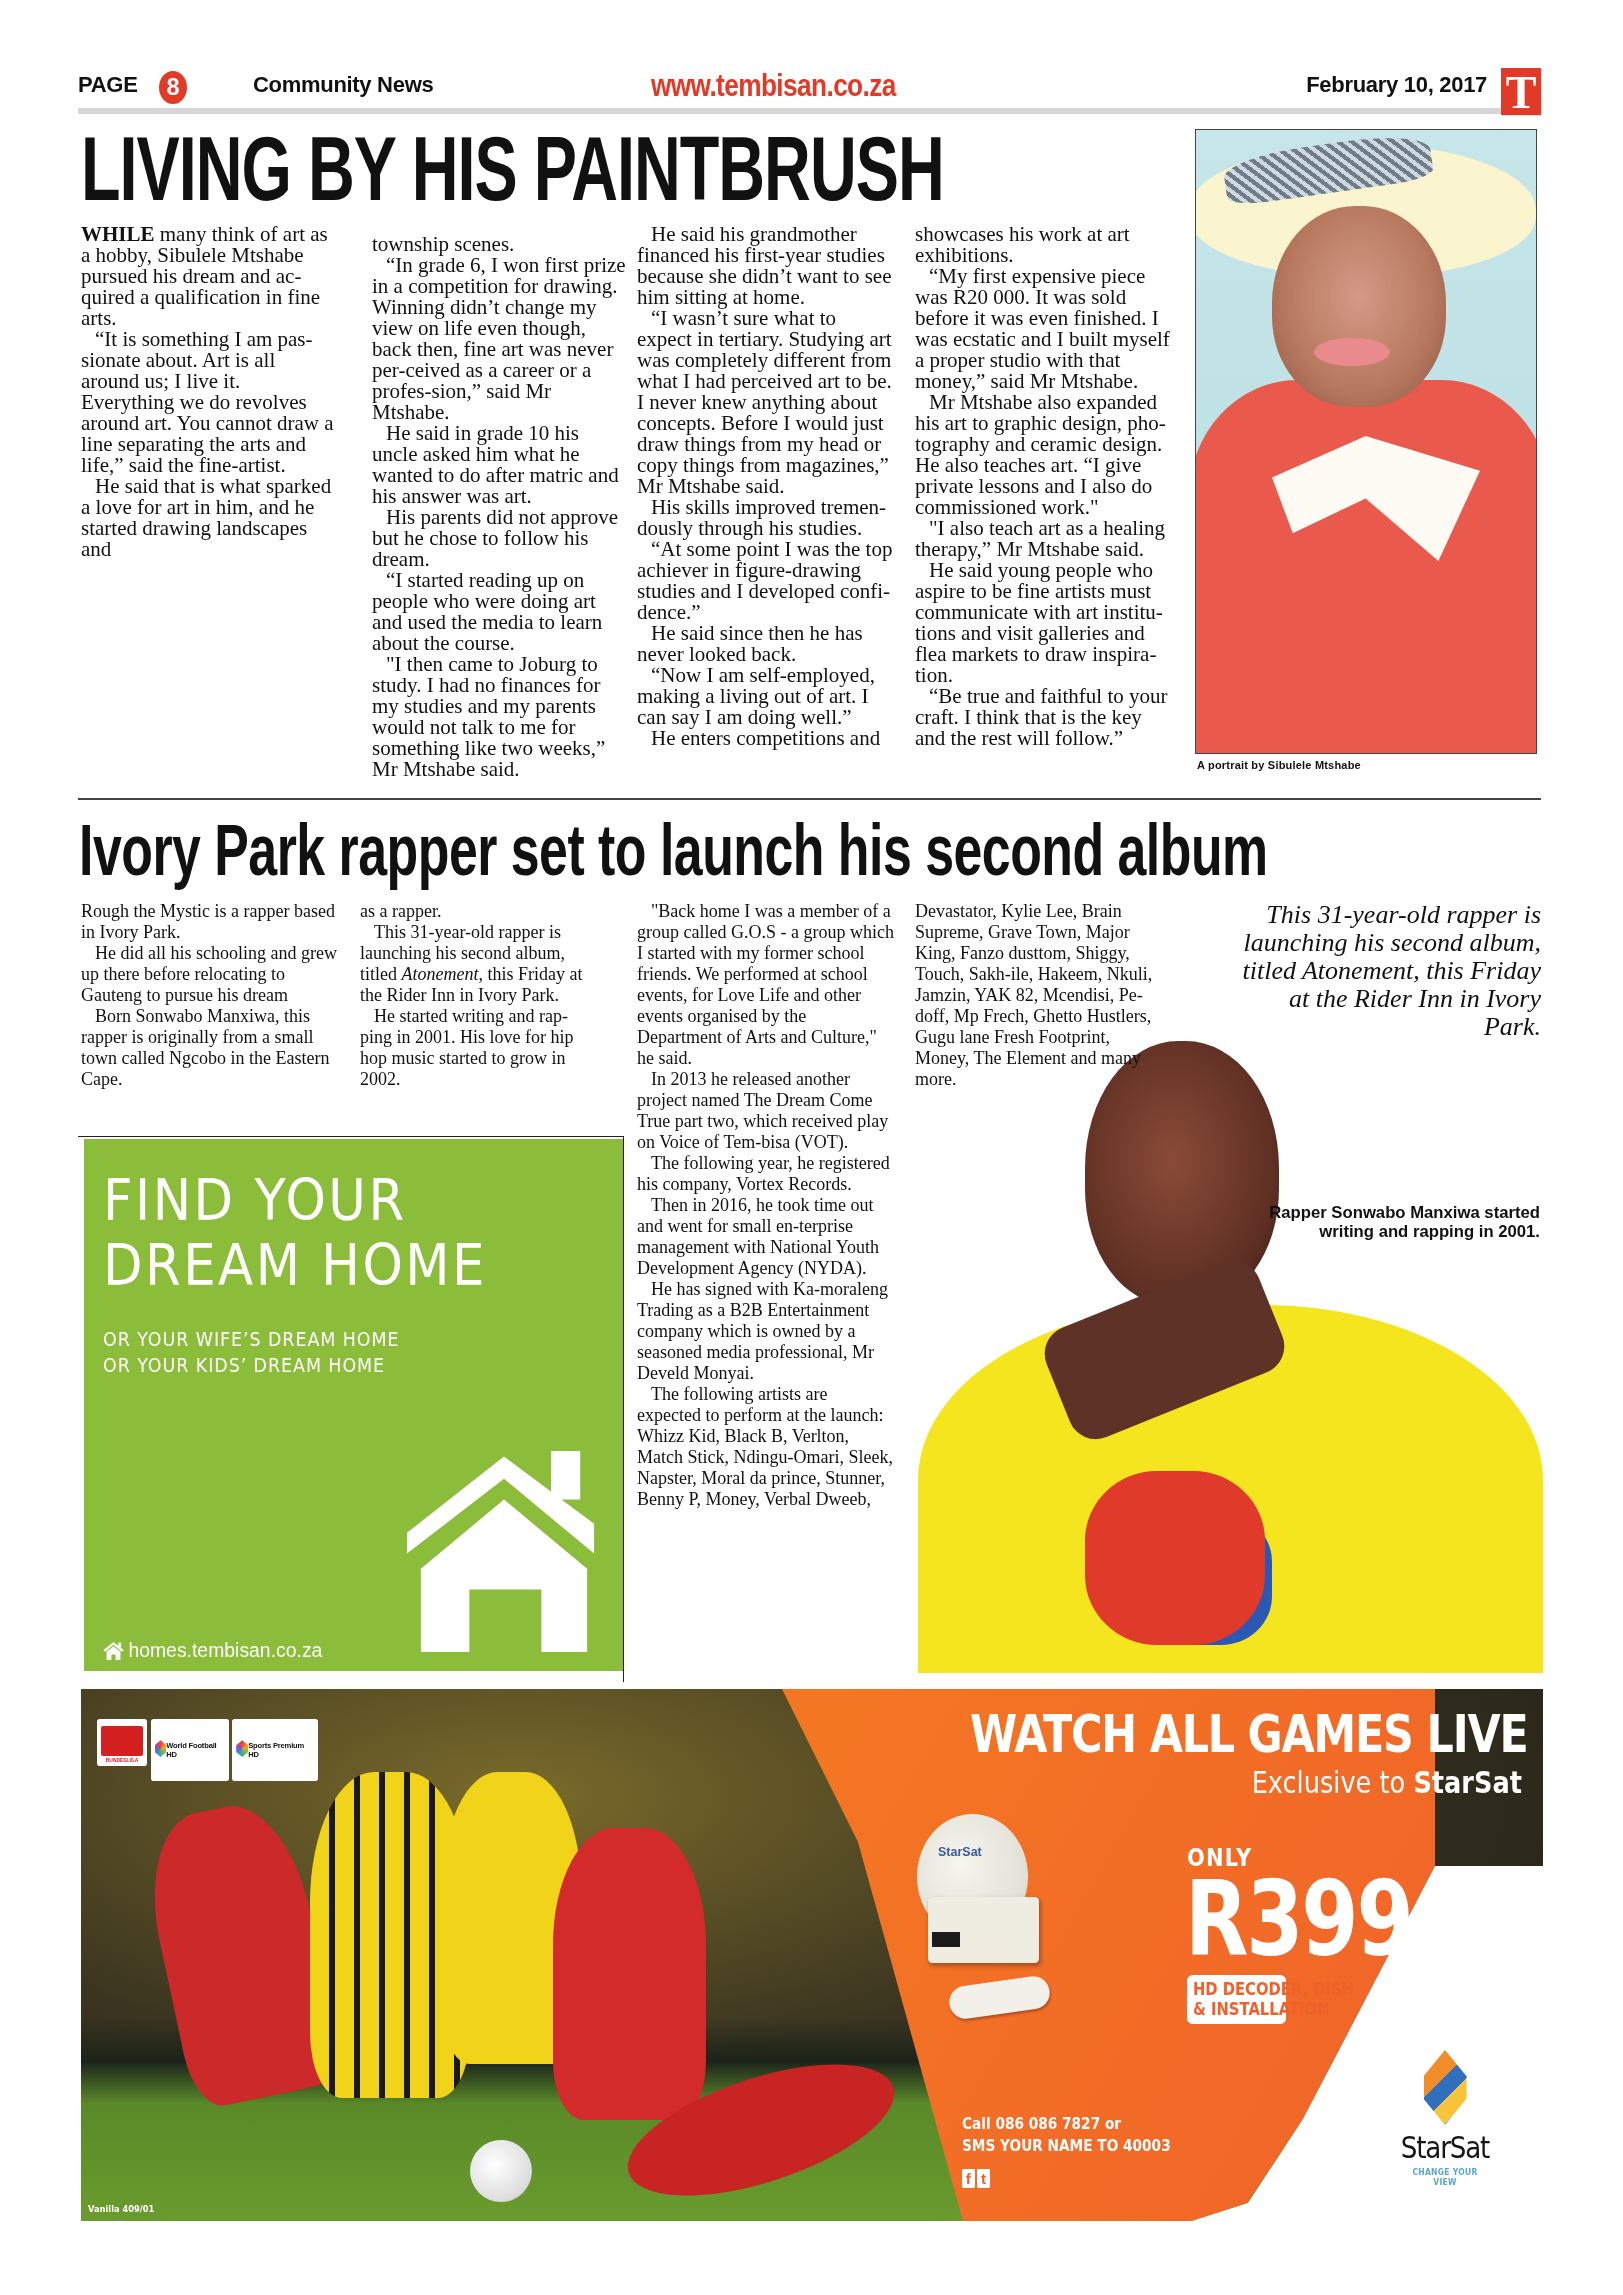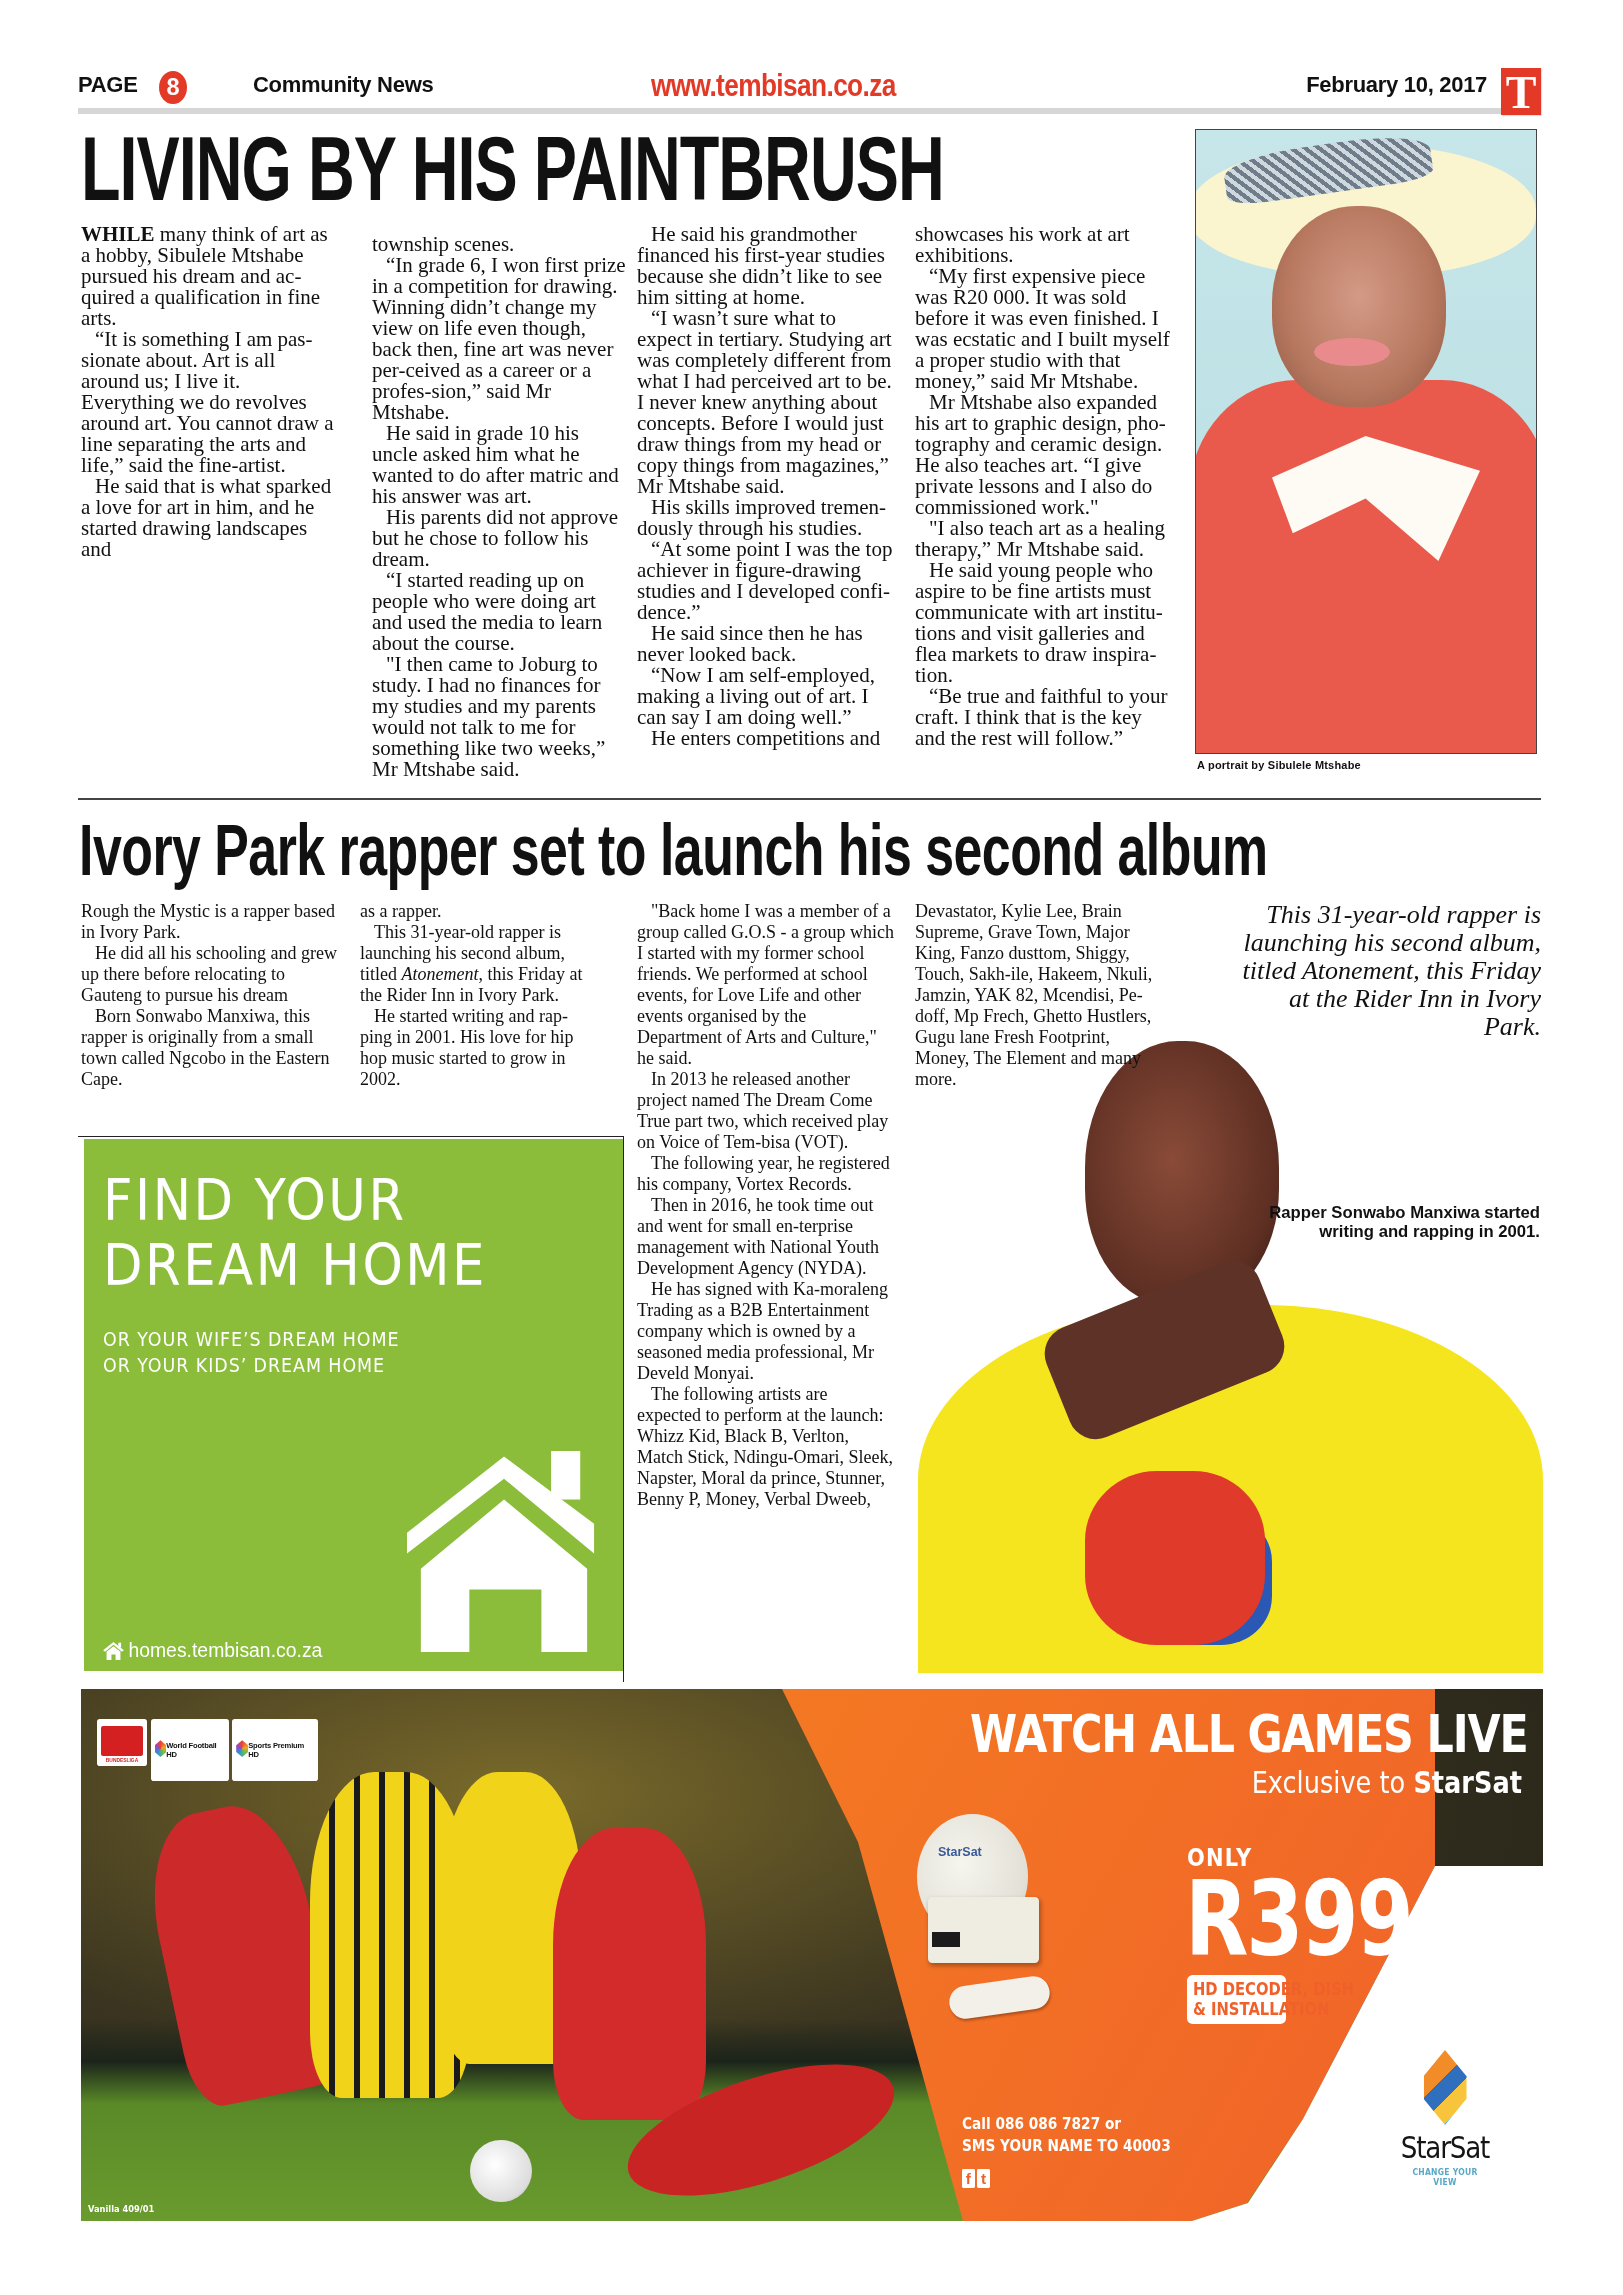--- a/index.html
+++ b/index.html
@@ -152,21 +152,21 @@
 </div>
 <div class="col a1c2">
   <p class="cont">township scenes.</p>
   <p>“In grade 6, I won first prize in a competition for drawing. Winning didn’t change my view on life even though, back then, fine art was never per-ceived as a career or a profes-sion,” said Mr Mtshabe.</p>
   <p>He said in grade 10 his uncle asked him what he wanted to do after matric and his answer was art.</p>
   <p>His parents did not approve but he chose to follow his dream.</p>
   <p>“I started reading up on people who were doing art and used the media to learn about the course.</p>
   <p>"I then came to Joburg to study. I had no finances for my studies and my parents would not talk to me for something like two weeks,” Mr Mtshabe said.</p>
 </div>
 <div class="col a1c3">
-  <p>He said his grandmother financed his first-year studies because she didn’t like to see him sitting at home.</p>
+  <p>He said his grandmother financed his first-year studies because she didn’t want to see him sitting at home.</p>
   <p>“I wasn’t sure what to expect in tertiary. Studying art was completely different from what I had perceived art to be. I never knew anything about concepts. Before I would just draw things from my head or copy things from magazines,” Mr Mtshabe said.</p>
   <p>His skills improved tremen-dously through his studies.</p>
   <p>“At some point I was the top achiever in figure-drawing studies and I developed confi-dence.”</p>
   <p>He said since then he has never looked back.</p>
   <p>“Now I am self-employed, making a living out of art. I can say I am doing well.”</p>
   <p>He enters competitions and</p>
 </div>
 <div class="col a1c4">
   <p class="cont">showcases his work at art exhibitions.</p>
   <p>“My first expensive piece was R20 000. It was sold before it was even finished. I was ecstatic and I built myself a proper studio with that money,” said Mr Mtshabe.</p>

